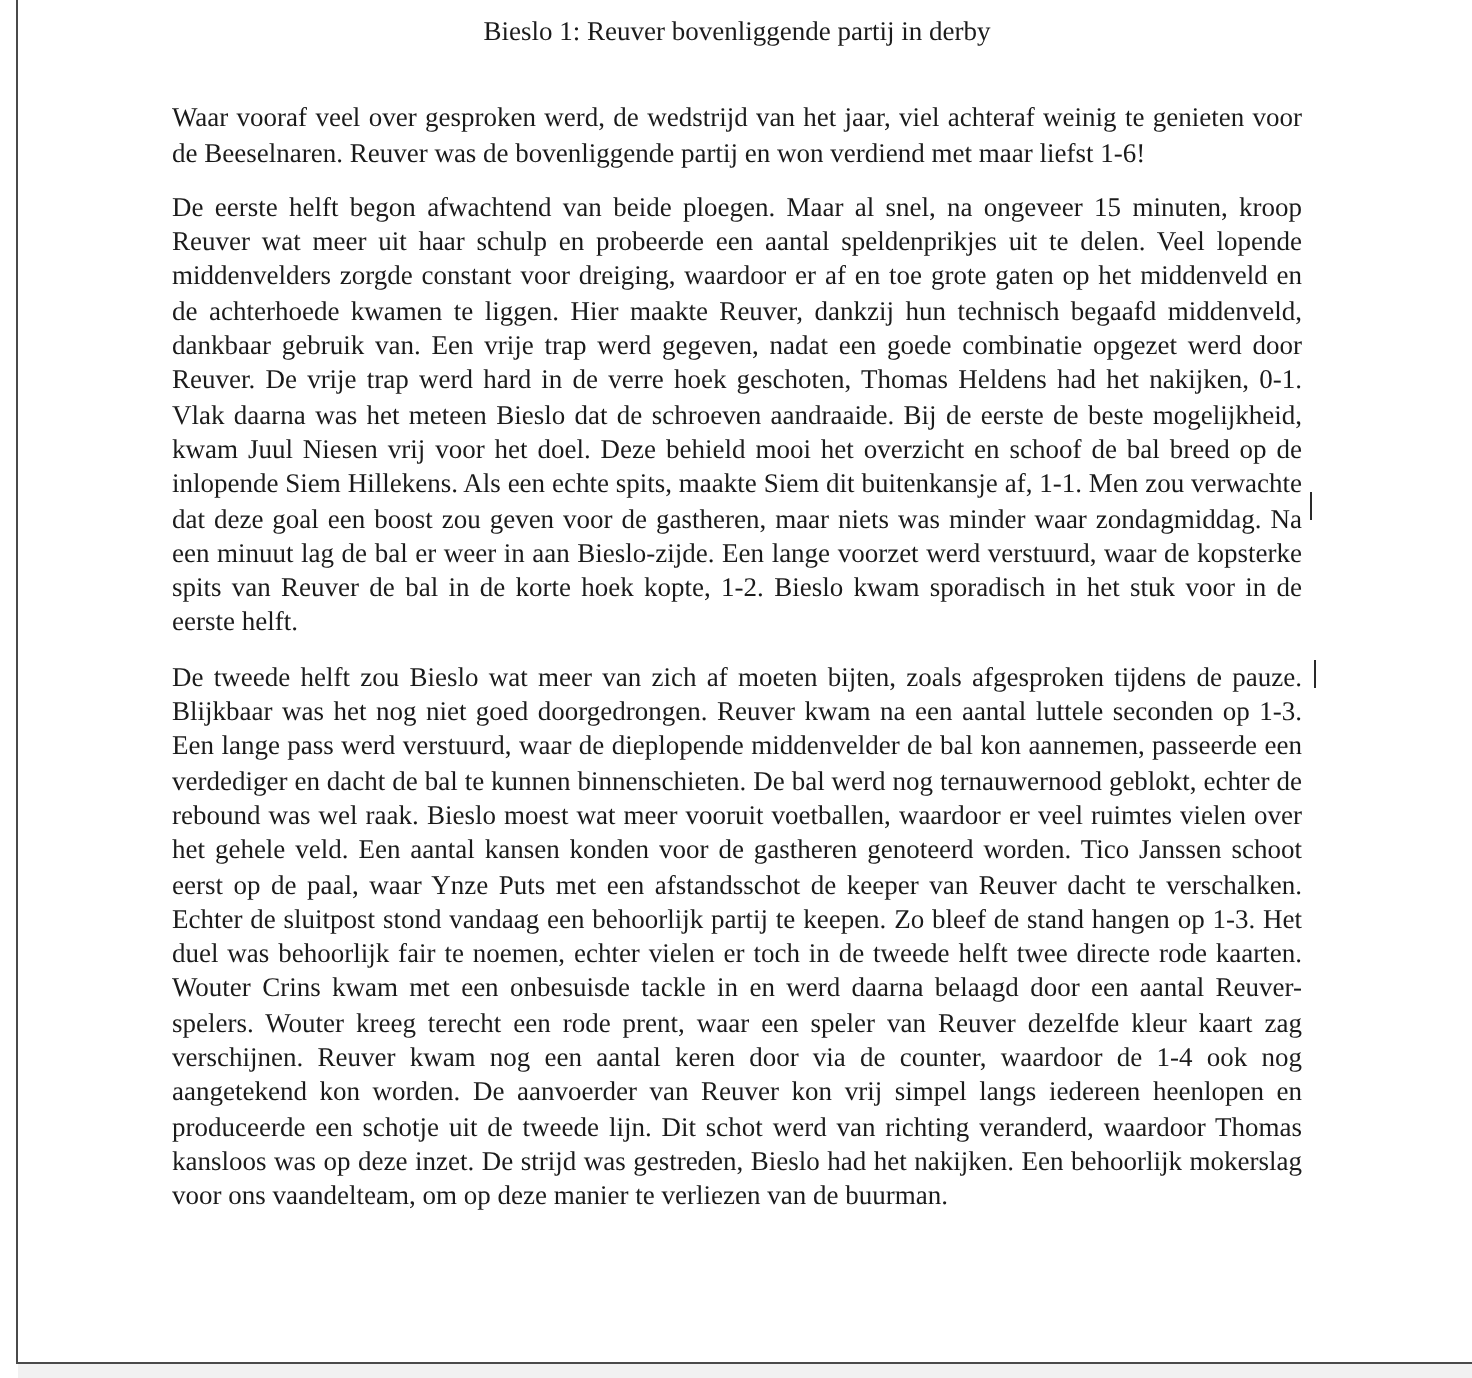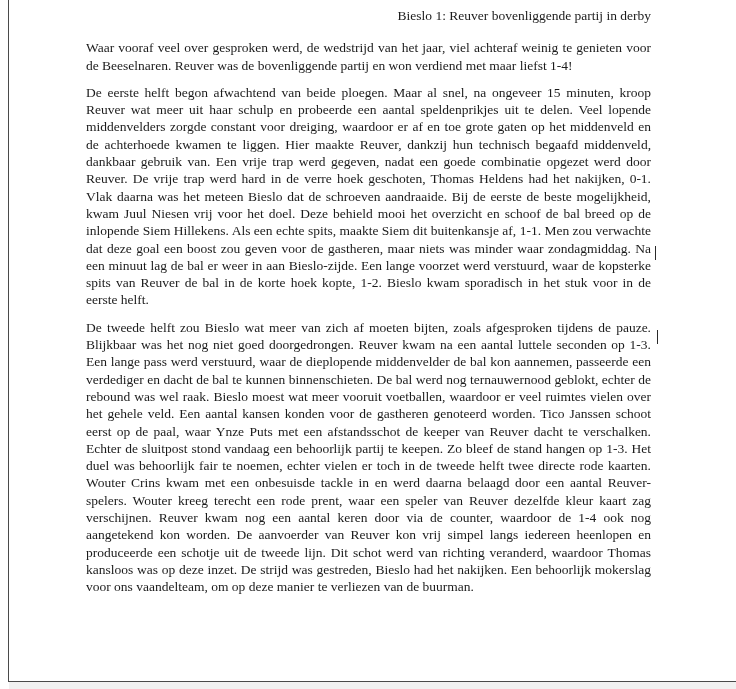--- a/index.html
+++ b/index.html
@@ -38,22 +38,22 @@
     position: absolute;
     left: 0;
     top: 0;
     width: 100%;
     padding: 7px 85px 0 77px;
     color: #1b1b1b;
     font-size: 13.5px;
     line-height: 17.3px;
   }
   .doc-title {
-    text-align: right;
-    margin-bottom: 15px;
+    text-align: center;
+    margin-bottom: 26px;
     white-space: nowrap;
   }
   .para {
     text-align: justify;
     margin-bottom: 10px;
   }
   .cursor {
     position: absolute;
     width: 1px;
     height: 14px;
@@ -62,21 +62,21 @@
   .cursor-1 { left: 646px; top: 246px; }
   .cursor-2 { left: 648px; top: 330px; }
 </style>
 </head>
 <body>
 
 <div class="workspace">
   <div class="page">
     <div class="content">
       <p class="doc-title">Bieslo 1: Reuver bovenliggende partij in derby</p>
-      <p class="para">Waar vooraf veel over gesproken werd, de wedstrijd van het jaar, viel achteraf weinig te genieten voor de Beeselnaren. Reuver was de bovenliggende partij en won verdiend met maar liefst 1-4!</p>
+      <p class="para">Waar vooraf veel over gesproken werd, de wedstrijd van het jaar, viel achteraf weinig te genieten voor de Beeselnaren. Reuver was de bovenliggende partij en won verdiend met maar liefst 1-6!</p>
       <p class="para">De eerste helft begon afwachtend van beide ploegen. Maar al snel, na ongeveer 15 minuten, kroop Reuver wat meer uit haar schulp en probeerde een aantal speldenprikjes uit te delen. Veel lopende middenvelders zorgde constant voor dreiging, waardoor er af en toe grote gaten op het middenveld en de achterhoede kwamen te liggen. Hier maakte Reuver, dankzij hun technisch begaafd middenveld, dankbaar gebruik van. Een vrije trap werd gegeven, nadat een goede combinatie opgezet werd door Reuver. De vrije trap werd hard in de verre hoek geschoten, Thomas Heldens had het nakijken, 0-1. Vlak daarna was het meteen Bieslo dat de schroeven aandraaide. Bij de eerste de beste mogelijkheid, kwam Juul Niesen vrij voor het doel. Deze behield mooi het overzicht en schoof de bal breed op de inlopende Siem Hillekens. Als een echte spits, maakte Siem dit buitenkansje af, 1-1. Men zou verwachte dat deze goal een boost zou geven voor de gastheren, maar niets was minder waar zondagmiddag. Na een minuut lag de bal er weer in aan Bieslo-zijde. Een lange voorzet werd verstuurd, waar de kopsterke spits van Reuver de bal in de korte hoek kopte, 1-2. Bieslo kwam sporadisch in het stuk voor in de eerste helft.</p>
       <p class="para">De tweede helft zou Bieslo wat meer van zich af moeten bijten, zoals afgesproken tijdens de pauze. Blijkbaar was het nog niet goed doorgedrongen. Reuver kwam na een aantal luttele seconden op 1-3. Een lange pass werd verstuurd, waar de dieplopende middenvelder de bal kon aannemen, passeerde een verdediger en dacht de bal te kunnen binnenschieten. De bal werd nog ternauwernood geblokt, echter de rebound was wel raak. Bieslo moest wat meer vooruit voetballen, waardoor er veel ruimtes vielen over het gehele veld. Een aantal kansen konden voor de gastheren genoteerd worden. Tico Janssen schoot eerst op de paal, waar Ynze Puts met een afstandsschot de keeper van Reuver dacht te verschalken. Echter de sluitpost stond vandaag een behoorlijk partij te keepen. Zo bleef de stand hangen op 1-3. Het duel was behoorlijk fair te noemen, echter vielen er toch in de tweede helft twee directe rode kaarten. Wouter Crins kwam met een onbesuisde tackle in en werd daarna belaagd door een aantal Reuver-spelers. Wouter kreeg terecht een rode prent, waar een speler van Reuver dezelfde kleur kaart zag verschijnen. Reuver kwam nog een aantal keren door via de counter, waardoor de 1-4 ook nog aangetekend kon worden. De aanvoerder van Reuver kon vrij simpel langs iedereen heenlopen en produceerde een schotje uit de tweede lijn. Dit schot werd van richting veranderd, waardoor Thomas kansloos was op deze inzet. De strijd was gestreden, Bieslo had het nakijken. Een behoorlijk mokerslag voor ons vaandelteam, om op deze manier te verliezen van de buurman.</p>
     </div>
     <div class="cursor cursor-1"></div>
     <div class="cursor cursor-2"></div>
   </div>
   <div class="below-page"></div>
 </div>
 
 </body></html>

